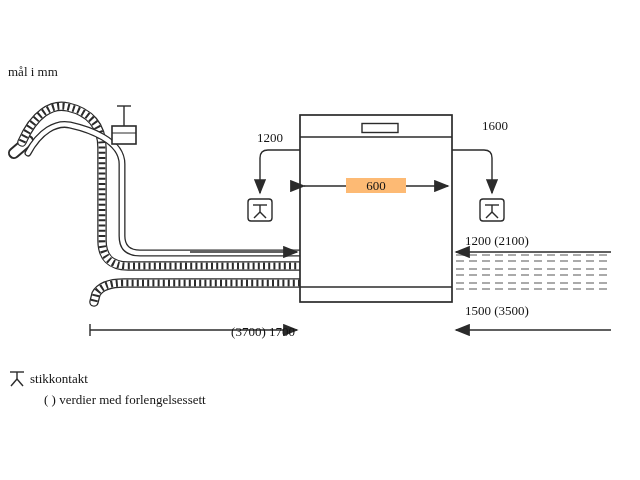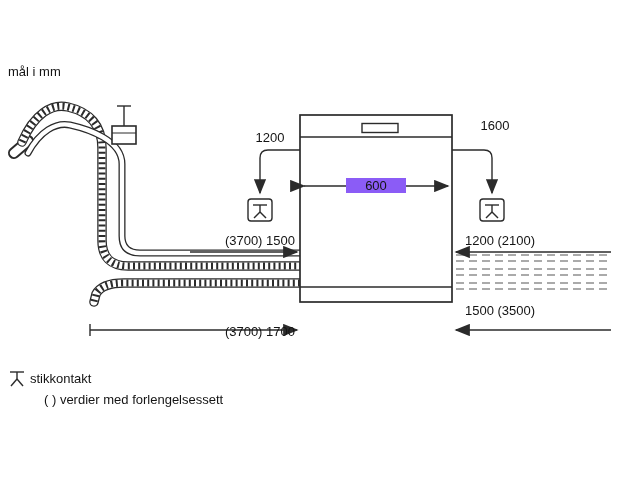--- a/index.html
+++ b/index.html
@@ -1,26 +1,26 @@
 <!DOCTYPE html>
 <html><head>
 <meta charset="utf-8">
 <style>
   html,body{margin:0;padding:0;background:#fff;}
   .stage{
     position:relative;width:611px;height:480px;background:#ffffff;overflow:hidden;
-    font-family:Liberation Sans, sans-serif;color:#141414;
+    font-family:Liberation Serif, serif;color:#141414;
   }
   .stage svg{position:absolute;left:0;top:0;}
   .lbl{
     position:absolute;font-size:13px;line-height:15px;color:#141414;white-space:nowrap;
   }
   .lbl.center{text-align:center;}
   .lbl.right{text-align:right;}
-  .lbl.onLine{background:#8b5cf6;padding:0 5px;}
+  .lbl.onLine{background:#fdba74;padding:0 5px;}
 </style>
 </head>
 <body>
 
 <div class="stage">
 
   <svg width="640" height="480" viewBox="0 0 640 480">
     <defs>
       <marker id="ah" viewBox="0 0 10 8" refX="9" refY="4" markerWidth="11" markerHeight="9" orient="auto">
         <path d="M0,0 L10,4 L0,8 Z" fill="#2b2b2b"></path>
@@ -116,21 +116,20 @@
       <line x1="17" y1="379" x2="23" y2="386"></line>
     </g>
   </svg>
 
   <div class="lbl" style="left:8px;top:64px;">mål i mm</div>
 
   <div class="lbl center" style="left:240px;top:118px;width:60px;margin-top:12px;">1200</div>
   <div class="lbl center" style="left:465px;top:118px;width:60px;">1600</div>
   <div class="lbl center onLine" style="left:346px;top:178px;width:50px;">600</div>
 
-  <div class="lbl right" style="left:165px;top:233px;width:130px;">(3700) 1500</div>
   <div class="lbl" style="left:465px;top:233px;">1200 (2100)</div>
 
   <div class="lbl right" style="left:165px;top:324px;width:130px;">(3700) 1700</div>
   <div class="lbl" style="left:465px;top:303px;">1500 (3500)</div>
 
   <div class="lbl" style="left:30px;top:371px;">stikkontakt</div>
   <div class="lbl" style="left:8px;top:392px;margin-left:36px;">( ) verdier med forlengelsessett</div>
 
 </div>
 

